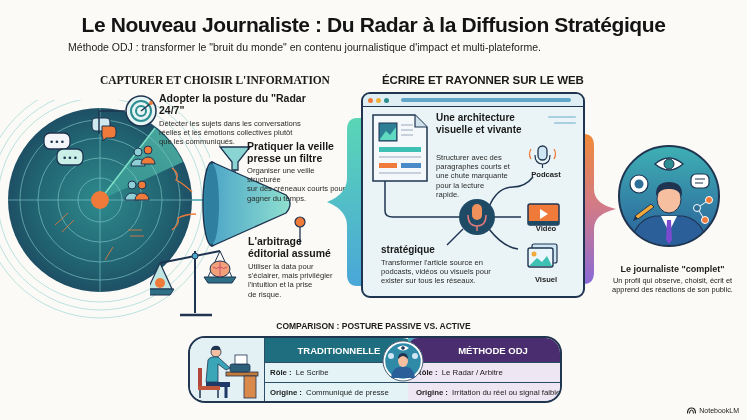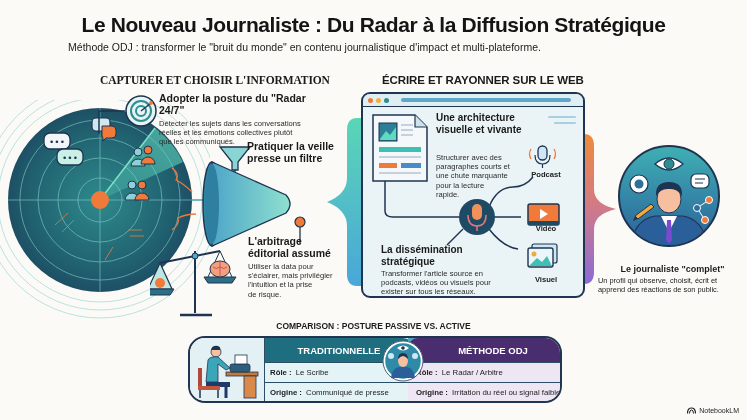--- a/index.html
+++ b/index.html
@@ -139,20 +139,25 @@
 
   <line x1="104" y1="86" x2="104" y2="104" stroke="#1f3450" stroke-width="1.3"></line>
   <circle cx="104" cy="82" r="5" fill="#f07a3a" stroke="#1f3450" stroke-width="1.2"></circle>
 </svg>
 
 <div class="abs" style="left:247px;top:141px;width:100px;">
   <div class="h-b">
     <div>Pratiquer la veille</div>
     <div>presse un filtre</div>
   </div>
+  <div class="t-s" style="margin-top:2px;">
+    <div>Organiser une veille structurée</div>
+    <div>sur des créneaux courts pour</div>
+    <div>gagner du temps.</div>
+  </div>
 </div>
 
 <svg class="abs" style="left:150px;top:245px;" width="100" height="75" viewBox="0 0 100 75">
   <line x1="45" y1="6" x2="45" y2="68" stroke="#1f3450" stroke-width="2"></line>
   <path d="M30 70 H62" stroke="#1f3450" stroke-width="2.5"></path>
   <line x1="10" y1="18" x2="70" y2="6" stroke="#1f3450" stroke-width="2"></line>
   <circle cx="45" cy="11" r="3" fill="#4ea6c8" stroke="#1f3450"></circle>
   <path d="M10 18 L-2 44 H22 Z" fill="#bfe6e2" stroke="#1f3450" stroke-width="1.2"></path>
   <path d="M-4 44 H24 L20 50 H0 Z" fill="#2d6f86" stroke="#1f3450"></path>
   <circle cx="10" cy="38" r="5" fill="#f07a3a"></circle>
@@ -275,21 +280,20 @@
     <div>Structurer avec des</div>
     <div>paragraphes courts et</div>
     <div>une chute marquante</div>
     <div>pour la lecture</div>
     <div>rapide.</div>
   </div>
 </div>
 
 <div class="abs" style="left:381px;top:244px;width:130px;">
   <div class="h-b" style="font-size:10px;">
-    <div>La dissémination</div>
     <div>stratégique</div>
   </div>
   <div class="t-s" style="margin-top:2px;">
     <div>Transformer l'article source en</div>
     <div>podcasts, vidéos ou visuels pour</div>
     <div>exister sur tous les réseaux.</div>
   </div>
 </div>
 
 <div class="abs" style="left:530px;top:170px;width:32px;text-align:center;font-size:7.6px;font-weight:700;">Podcast</div>
@@ -333,21 +337,21 @@
   </g>
   <g>
     <line x1="80" y1="64" x2="92" y2="56" stroke="#fff"></line>
       <line x1="80" y1="64" x2="88" y2="76" stroke="#fff"></line>
     <circle cx="80" cy="64" r="3.5" fill="#2d6f96" stroke="#fff"></circle>
     <circle cx="92" cy="56" r="3.5" fill="#f07a3a" stroke="#fff"></circle>
     <circle cx="88" cy="76" r="3.5" fill="#f07a3a" stroke="#fff"></circle>
   </g>
 </svg>
 <div class="abs" style="left:598px;top:264px;width:149px;text-align:center;font-size:9px;font-weight:700;">Le journaliste "complet"</div>
-<div class="abs" style="left:598px;top:276px;width:149px;font-size:7.4px;line-height:9px;color:#222;">
+<div class="abs" style="left:598px;top:276px;width:149px;text-align:center;font-size:7.4px;line-height:9px;color:#222;">
   <div>Un profil qui observe, choisit, écrit et</div>
   <div>apprend des réactions de son public.</div>
 </div>
 
 <div class="abs" style="left:0;width:747px;top:321px;text-align:center;font-size:8.5px;font-weight:700;">COMPARISON : POSTURE PASSIVE VS. ACTIVE</div>
 
 <div class="abs cmp">
 
   <div class="abs cmp-left-img">
     <svg width="75" height="64" viewBox="0 0 75 64">

